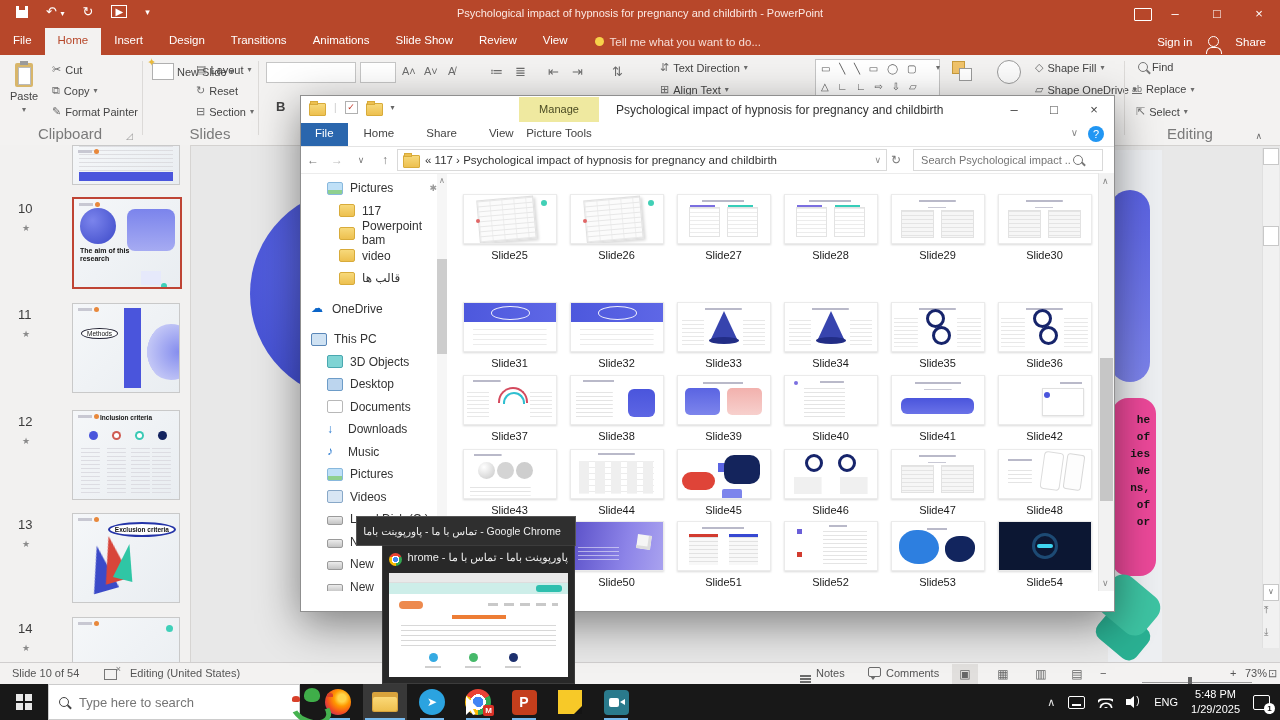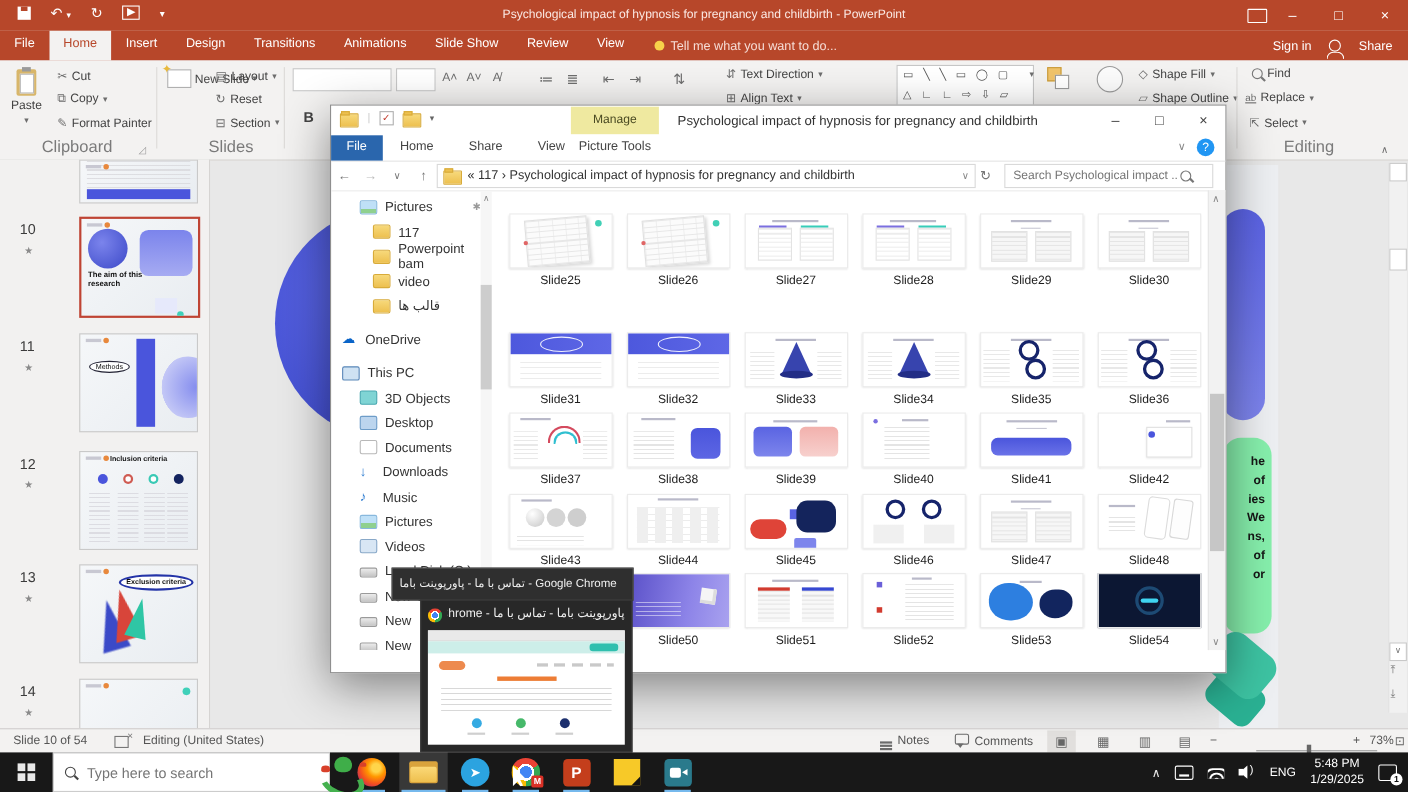--- a/index.html
+++ b/index.html
@@ -87,22 +87,22 @@
     linear-gradient(#2d3db0,#2d3db0) 25% 100%/15% 55% no-repeat,
     linear-gradient(#8b90ee,#8b90ee) 50% 100%/15% 85% no-repeat,
     linear-gradient(#8f9aa5,#8f9aa5) 75% 100%/15% 45% no-repeat,
     linear-gradient(#bcd8d2,#bcd8d2) 100% 100%/15% 65% no-repeat}
   .s14::after{content:"";position:absolute;right:6px;top:7px;width:7px;height:7px;border-radius:50%;background:#3fd0b9}
   
   #canvas-circle{left:250px;top:188px;width:212px;height:212px;border-radius:50%;
     background:radial-gradient(circle at 38% 35%,#5b66e4,#3a47cc);z-index:1}
   #slide-strip{left:1108px;top:150px;width:54px;height:512px;background:#edeff2;z-index:1}
   #frag-pill{left:1110px;top:190px;width:40px;height:192px;border-radius:20px;background:linear-gradient(#5a62e2,#7d84ec);z-index:1}
-  #frag-text{left:1112px;top:398px;width:44px;height:178px;border-radius:16px;background:#86efac;z-index:1;
-    font-family:Liberation Sans, sans-serif;font-weight:bold;font-size:11px;color:#161616;text-align:right;
+  #frag-text{left:1112px;top:398px;width:44px;height:178px;border-radius:16px;background:#ec4899;z-index:1;
+    font-family:Liberation Mono, monospace;font-weight:bold;font-size:11px;color:#161616;text-align:right;
     padding:14px 6px 0 0;white-space:pre-line;line-height:1.55;box-sizing:border-box}
   #frag-teal{left:1100px;top:582px;width:58px;height:46px;background:#3dc3a2;border-radius:14px;transform:rotate(40deg);z-index:1;
     box-shadow:14px 26px 0 -4px #2ab193}
   #pp-vscroll{left:1262px;top:148px;width:16px;height:500px;background:#f1f1f1;border-left:1px solid #e0e0e0;z-index:1}
   .scrollbit{position:absolute;left:1263px;width:14px;background:#fff;border:1px solid #c8c8c8;z-index:1}
   .navglyph{position:absolute;left:1264px;color:#707070;font-size:10px;z-index:1}
   
   #pp-status{left:0;top:662px;width:1280px;height:22px;background:#f3f2f1;border-top:1px solid #d0cece;z-index:3;
     font-size:11px;color:#555}
   .spell{display:inline-block;width:11px;height:9px;border:1.5px solid #777;position:relative;margin:0 4px}
@@ -476,21 +476,21 @@
   <span class="a gl" style="left:936px;top:8px;font-size:8px">▾</span>
   <div class="arr-sq"></div>
   <div class="qstyle"></div>
   <div class="rbtn" style="left:1035px;top:6px">
     <span class="gl">◇</span>
     <span>Shape Fill</span>
       <span class="gl" style="font-size:8px">▾</span>
   </div>
   <div class="rbtn" style="left:1035px;top:28px">
     <span class="gl">▱</span>
-    <span>Shape Outline</span>
+    <span>Shape OneDrive</span>
       <span class="gl" style="font-size:8px">▾</span>
   </div>
   <div class="vsep" style="left:1124px"></div>
 
   <div class="rbtn" style="left:1138px;top:6px">
     <span class="mag"></span>
       <span>Find</span>
   </div>
   <div class="rbtn" style="left:1132px;top:28px">
     <span class="gl" style="font-size:9px;text-decoration:underline">ab</span>

